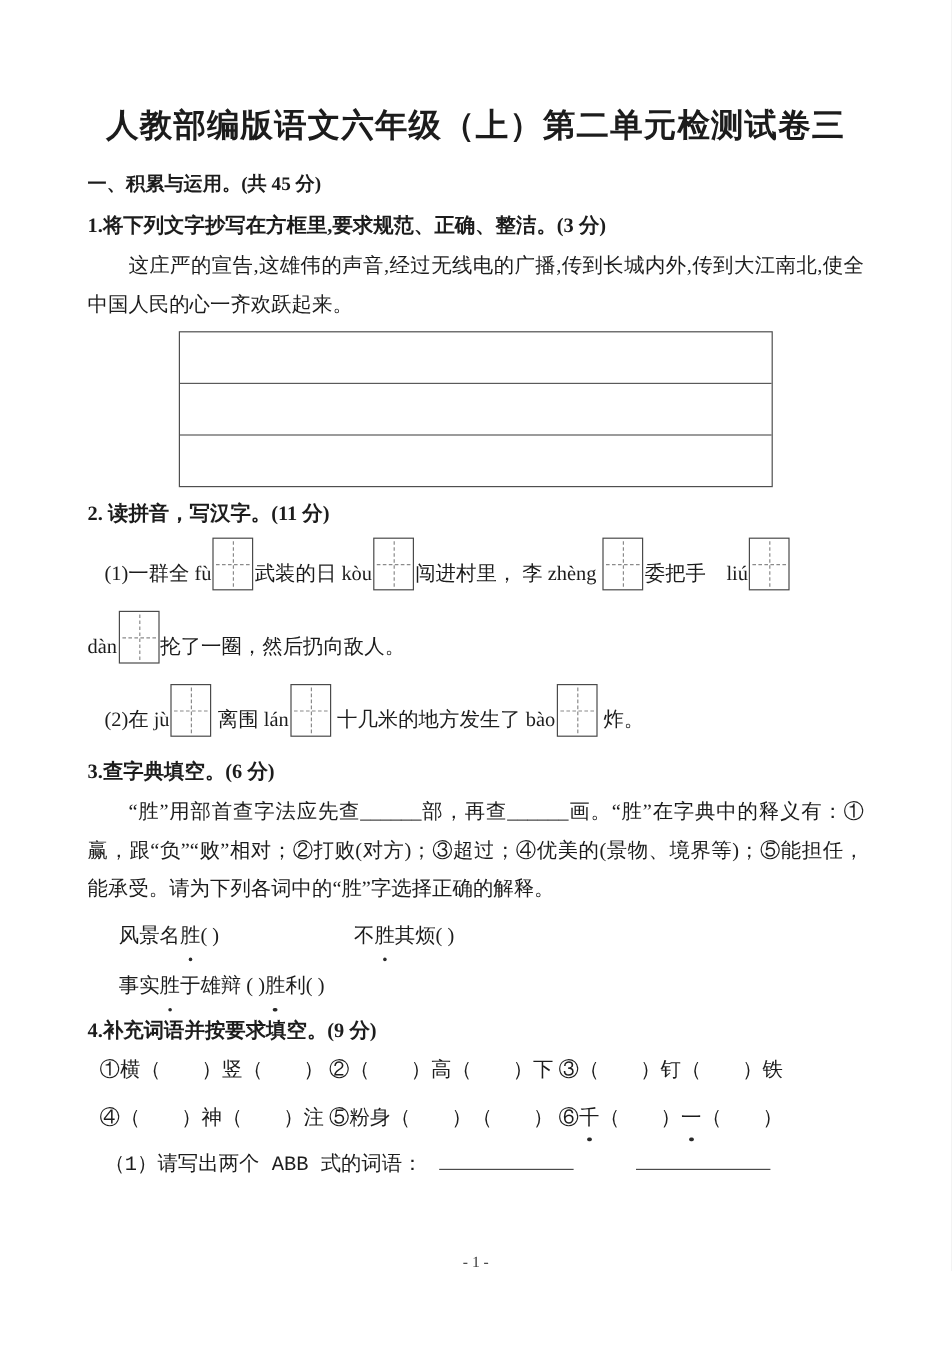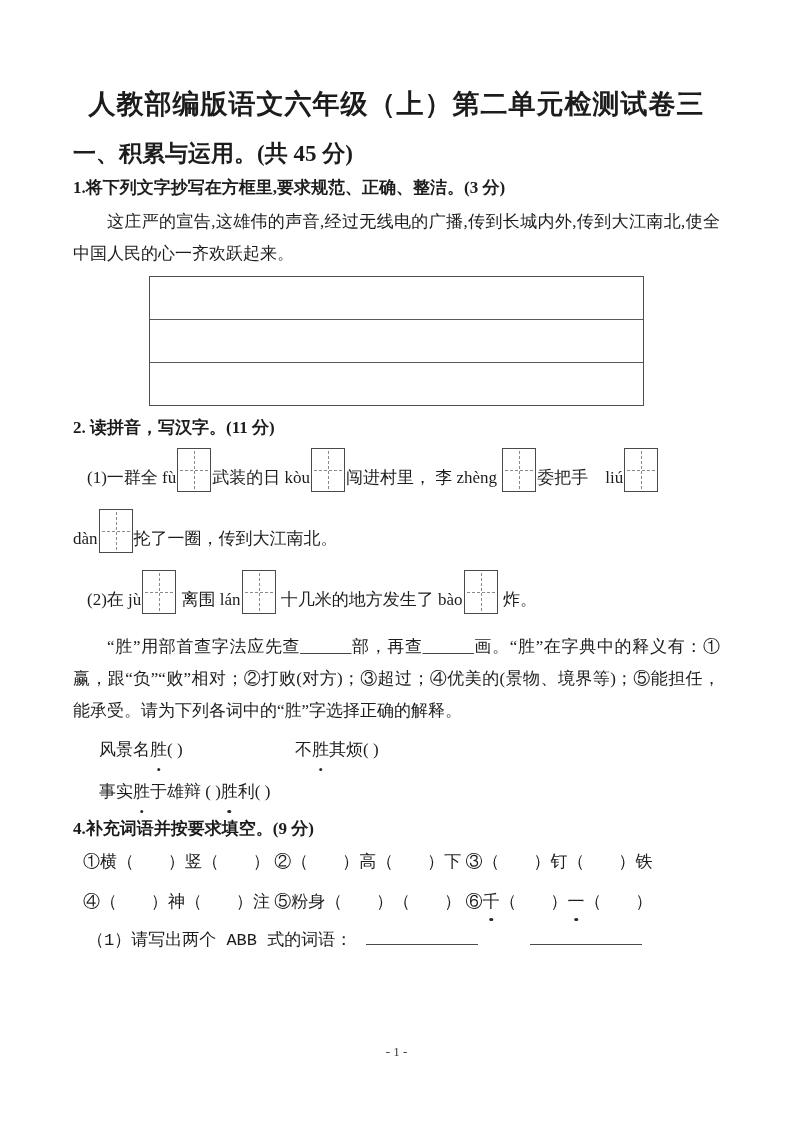--- a/index.html
+++ b/index.html
@@ -13,21 +13,21 @@
     font-size:27px;font-weight:bold;text-align:center;margin:0 0 20px 0;
     letter-spacing:1px;line-height:36px;
   }
   .meta{text-align:center;margin:0 0 24px 0;line-height:22px;}
   .meta span{margin:0 10px;}
   .blank{
     display:inline-block;border-bottom:1.4px solid #4a4a4a;height:1em;
     vertical-align:baseline;
   }
   .score-blank{width:72px;}
-  .heading{font-weight:bold;margin:12px 0 10px 0;line-height:24px;font-size:23px;}
+  .heading{font-weight:bold;margin:12px 0 10px 0;line-height:24px;font-size:16px;}
   .qtitle{font-weight:bold;margin:0 0 6px 0;line-height:24px;}
   .passage{
     margin:0 0 6px 0;line-height:32px;text-indent:2em;text-align:justify;
   }
   
   .copybox{
     width:495px;margin:2px auto 10px auto;border:1.6px solid #4f4f4f;
     box-sizing:border-box;
   }
   .copybox .row{height:42px;}
@@ -85,28 +85,29 @@
     <div class="row"></div>
   </div>
 
   <p class="qtitle">2. 读拼音，写汉字。(11 分)</p>
 
   <div class="pline">
     <span>(1)一群全 fù</span><span class="tzg"></span><span>武装的日 kòu</span><span class="tzg"></span><span>闯进村里， 李 zhèng </span><span class="tzg"></span><span>委把手　liú</span><span class="tzg"></span>
   </div>
 
   <div class="pline noindent">
-    <span>dàn</span><span class="tzg"></span><span>抡了一圈，传到大江南北。</span>
+    <span>dàn</span><span class="tzg"></span><span>抡了一圈，然后扔向敌人。</span>
   </div>
 
   <div class="pline">
     <span>(2)在 jù</span><span class="tzg"></span><span> 离围 lán</span><span class="tzg"></span><span> 十几米的地方发生了 bào</span><span class="tzg"></span><span> 炸。</span>
   </div>
 
 
+  <p class="qtitle">3.查字典填空。(6 分)</p>
   <p class="passage">“胜”用部首查字法应先查______部，再查______画。“胜”在字典中的释义有：①赢，跟“负”“败”相对；②打败(对方)；③超过；④优美的(景物、境界等)；⑤能担任，能承受。请为下列各词中的“胜”字选择正确的解释。</p>
 
   <div class="wrow">
     <span class="word first"><span>风景名</span><span class="emdot">胜</span><span>(        )</span></span>
     <span class="word"><span>不</span><span class="emdot">胜</span><span>其烦(        )</span></span>
   </div>
   <div class="wrow">
     <span class="word"><span>事实</span><span class="emdot">胜</span><span>于雄辩 (        )</span></span>
     <span class="word first"><span></span><span class="emdot">胜</span><span>利(        )</span></span>
   </div>

